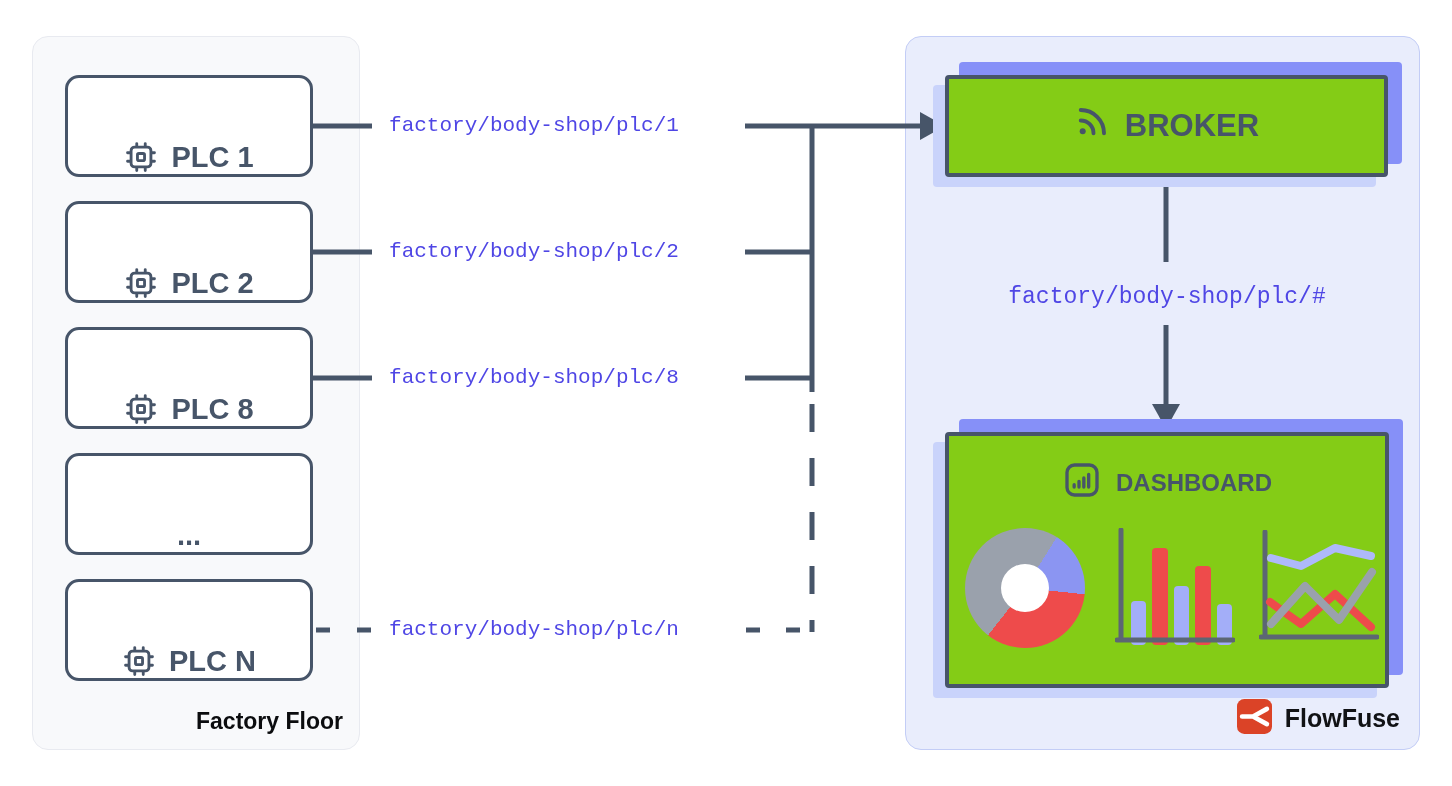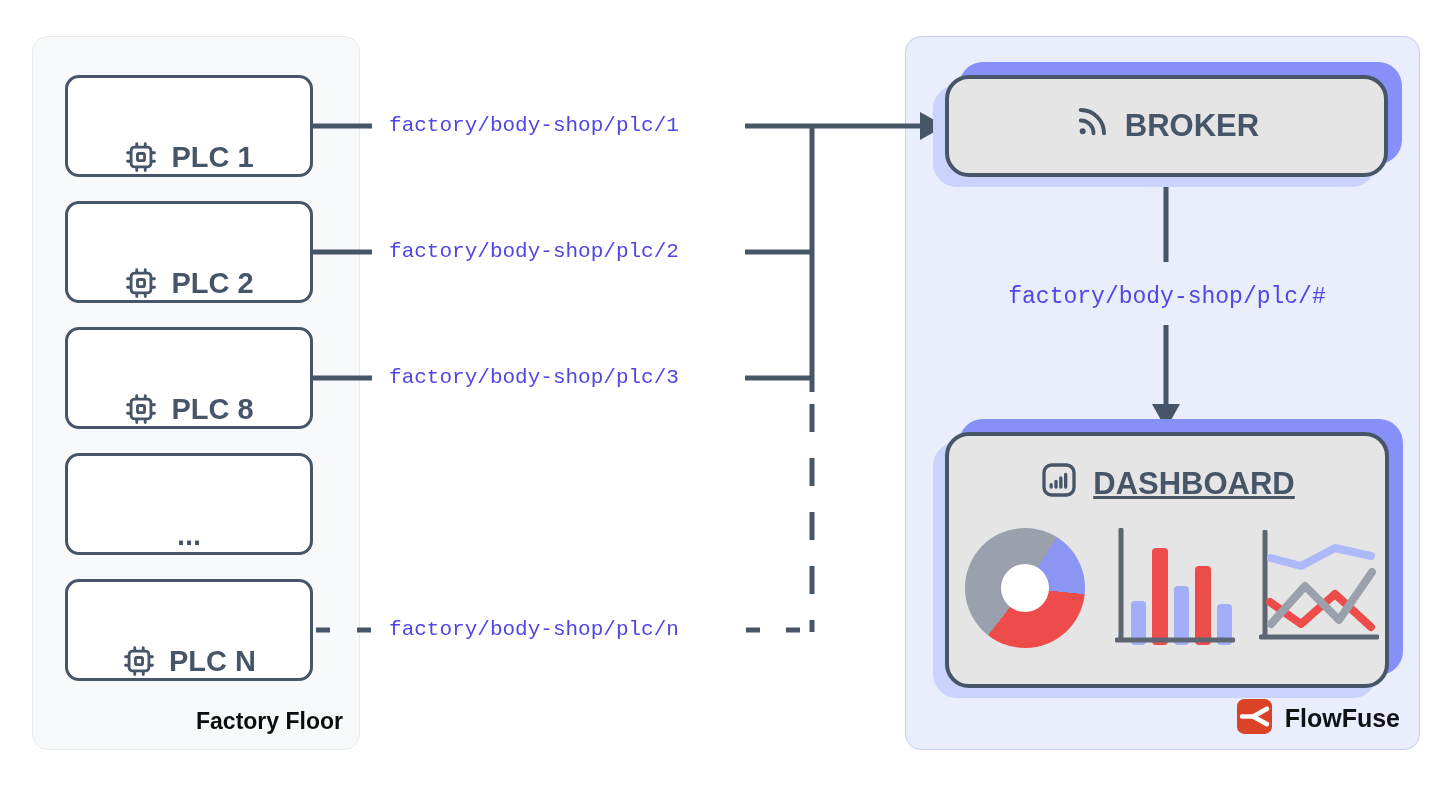--- a/index.html
+++ b/index.html
@@ -26,28 +26,28 @@
   .topic{position:absolute;width:420px;text-align:center;
          font-family:Liberation Mono, monospace;font-size:21px;line-height:28px;
          color:#4F46E5;}
   .topic-1{left:324px;top:112px}
   .topic-2{left:324px;top:238px}
   .topic-3{left:324px;top:364px}
   .topic-n{left:324px;top:616px}
   .topic-sub{left:957px;top:283px;font-size:23px}
 
   
-  .card{position:absolute;background:#e5e5e5;border:4px solid #475569;border-radius:24px;
+  .card{position:absolute;background:#84cc16;border:4px solid #475569;border-radius:4px;
         box-sizing:border-box;color:#475569;font-weight:bold;
         box-shadow:14px -13px 0 0 #8690F8,-12px 10px 0 0 #C9D3FB;}
   .broker{left:945px;top:75px;width:443px;height:102px;display:flex;
           align-items:center;justify-content:center;gap:15px;font-size:31px;}
   .dashboard{left:945px;top:432px;width:444px;height:256px;}
   .dash-header{display:flex;align-items:center;justify-content:center;gap:14px;
-               margin-top:24px;font-size:31px;text-decoration:underline;}
+               margin-top:24px;font-size:24px;}
 
   
   .donut{position:absolute;left:16px;top:92px;width:120px;height:120px;border-radius:50%;
          background:conic-gradient(#9AA1AC 0deg 32deg,#8B95F2 32deg 96deg,
                                    #EE4B4B 96deg 218deg,#9AA1AC 218deg 360deg);}
   .donut::after{content:"";position:absolute;left:36px;top:36px;width:48px;height:48px;
                 border-radius:50%;background:#ffffff;}
   .chart-bar{position:absolute;left:166px;top:92px;}
   .chart-line{position:absolute;left:310px;top:94px;}
 
@@ -85,21 +85,21 @@
       <path d="M1166 325 V405"></path>
     </g>
     <g fill="#475569">
       <polygon points="920,112 920,140 945,126"></polygon>
       <polygon points="1152,404 1180,404 1166,429"></polygon>
     </g>
   </svg>
 
   <div class="topic topic-1">factory/body-shop/plc/1</div>
   <div class="topic topic-2">factory/body-shop/plc/2</div>
-  <div class="topic topic-3">factory/body-shop/plc/3</div>
+  <div class="topic topic-3">factory/body-shop/plc/8</div>
   <div class="topic topic-n">factory/body-shop/plc/n</div>
   <div class="topic topic-sub">factory/body-shop/plc/#</div>
 
   <div class="plc-box plc-1">
     <span class="icon">
       <svg width="34" height="34" viewBox="0 0 24 24" fill="none" stroke="#475569" stroke-width="2" stroke-linecap="round">
         <rect x="5" y="5" width="14" height="14" rx="2.5"></rect>
         <rect x="9.5" y="9.5" width="5" height="5" rx="1"></rect>
         <path d="M9 2.5v2M15 2.5v2M9 19.5v2M15 19.5v2M2.5 9h2M2.5 15h2M19.5 9h2M19.5 15h2"></path>
       </svg>

